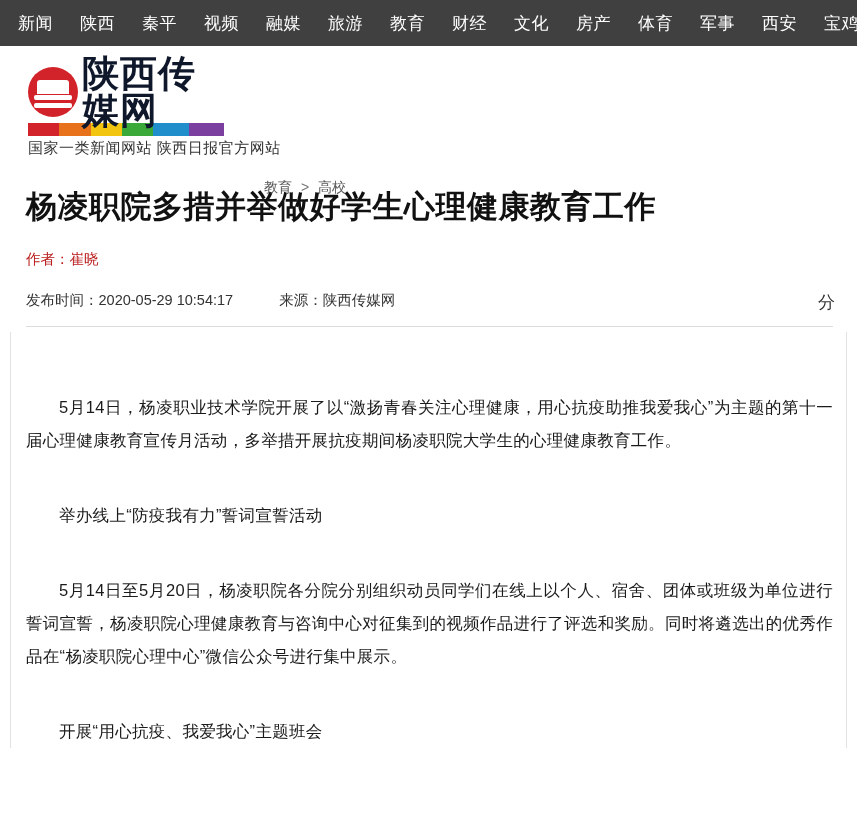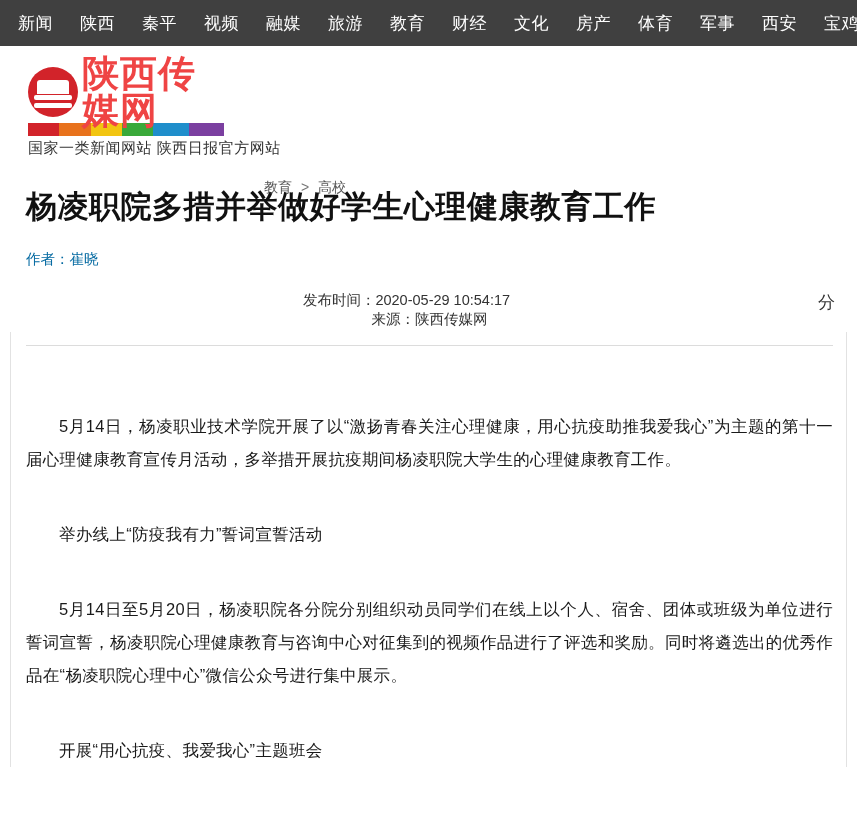--- a/index.html
+++ b/index.html
@@ -88,21 +88,21 @@
     height: 5px;
     background: #ffffff;
     border-radius: 2px;
     box-shadow: 0 8px 0 0 #ffffff;
   }
   .logo-text {
     margin-left: 4px;
     font-family: "Liberation Serif", serif;
     font-size: 37px;
     font-weight: bold;
-    color: #ef4444;
+    color: #0f172a;
     letter-spacing: 1px;
     line-height: 1;
   }
   .logo-bar {
     margin-top: 5px;
     width: 196px;
     height: 13px;
     background: linear-gradient(to right,
       #d2232a 0%, #d2232a 16%,
       #e8721c 16%, #e8721c 32%,
@@ -136,32 +136,31 @@
   .article-title {
     font-size: 31px;
     font-weight: bold;
     color: #111;
     line-height: 1.35;
     margin: 30px 0 0 0;
     letter-spacing: 0.5px;
   }
   .author-line {
     font-size: 14.5px;
-    color: #0369a1;
+    color: #b91c1c;
     margin-top: 22px;
   }
   .meta-row {
     margin-top: 22px;
     font-size: 14.5px;
     color: #333;
     display: flex;
     align-items: center;
     position: relative;
     padding-bottom: 16px;
-    flex-direction: column;
   }
   .meta-row .publish-time { margin-right: 46px; }
   .meta-row .source { }
   .share-label {
     position: absolute;
     right: -2px;
     top: 0;
     font-size: 17px;
     color: #333;
   }

